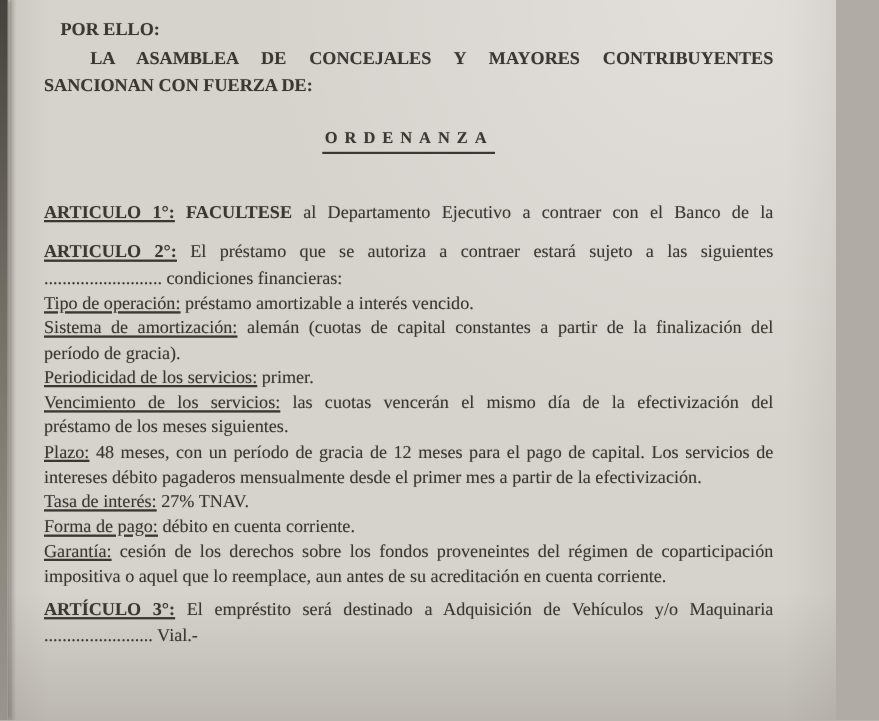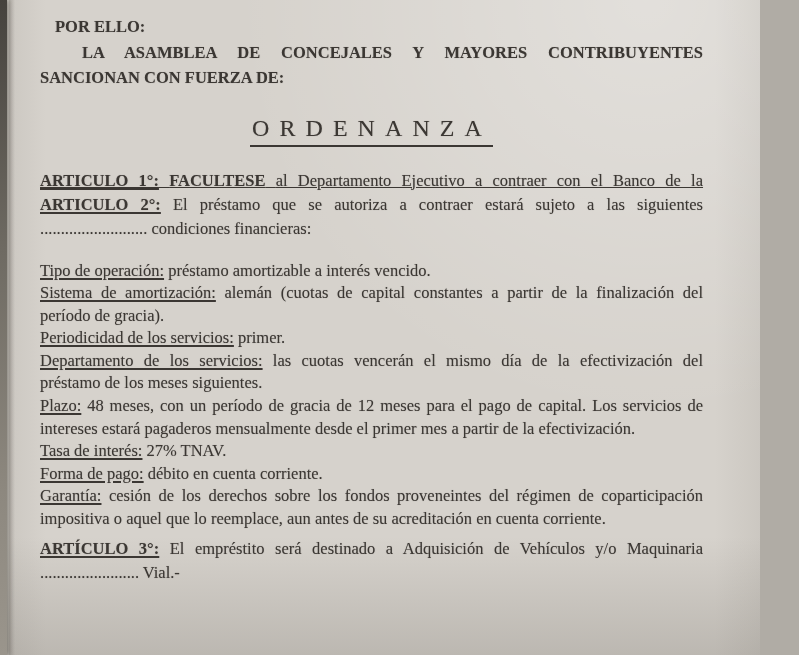--- a/index.html
+++ b/index.html
@@ -53,34 +53,34 @@
   .intro-1 { padding-left: 15px; }
   .intro-2 { padding-left: 42px; }
 
   .title-row {
     margin-top: 24px;
     height: 26px;
     text-align: center;
   }
   .title {
     display: inline-block;
-    font-weight: normal;
-    font-size: 24px;
+    font-weight: bold;
+    font-size: 15px;
     letter-spacing: 0.42em;
     border-bottom: 2px solid #3b3733;
     padding: 0 1px 3px 2px;
   }
 
   .art { margin-top: 0; }
   .art .line { line-height: 24px; }
-  .art1 { margin-top: 28px; text-decoration: underline; }
-  .art2 { margin-top: 0; }
+  .art1 { margin-top: 40px; }
+  .art2 { margin-top: 12px; }
   .art3 { margin-top: 6px; }
 
-  .conds { margin-top: 19px; }
+  .conds { }
   .conds .line { line-height: 22.6px; }
 </style>
 </head>
 <body>
 
 <div class="page">
   <div class="edge-strip"></div>
   <div class="edge-crease"></div>
 
   <div class="content">
@@ -122,32 +122,32 @@
         <span>alemán (cuotas de capital constantes a partir de la finalización del</span>
       </div>
       <div class="line">
         <span>período de gracia).</span>
       </div>
       <div class="line">
         <span class="u">Periodicidad de los servicios:</span>
         <span>primer.</span>
       </div>
       <div class="line just">
-        <span class="u">Departamento de los servicios:</span>
+        <span class="u">Vencimiento de los servicios:</span>
         <span>las cuotas vencerán el mismo día de la efectivización del</span>
       </div>
       <div class="line">
         <span>préstamo de los meses siguientes.</span>
       </div>
       <div class="line just">
         <span class="u">Plazo:</span>
         <span>48 meses, con un período de gracia de 12 meses para el pago de capital. Los servicios de</span>
       </div>
       <div class="line">
-        <span>intereses estará pagaderos mensualmente desde el primer mes a partir de la efectivización.</span>
+        <span>intereses débito pagaderos mensualmente desde el primer mes a partir de la efectivización.</span>
       </div>
       <div class="line">
         <span class="u">Tasa de interés:</span>
         <span>27% TNAV.</span>
       </div>
       <div class="line">
         <span class="u">Forma de pago:</span>
         <span>débito en cuenta corriente.</span>
       </div>
       <div class="line just">

